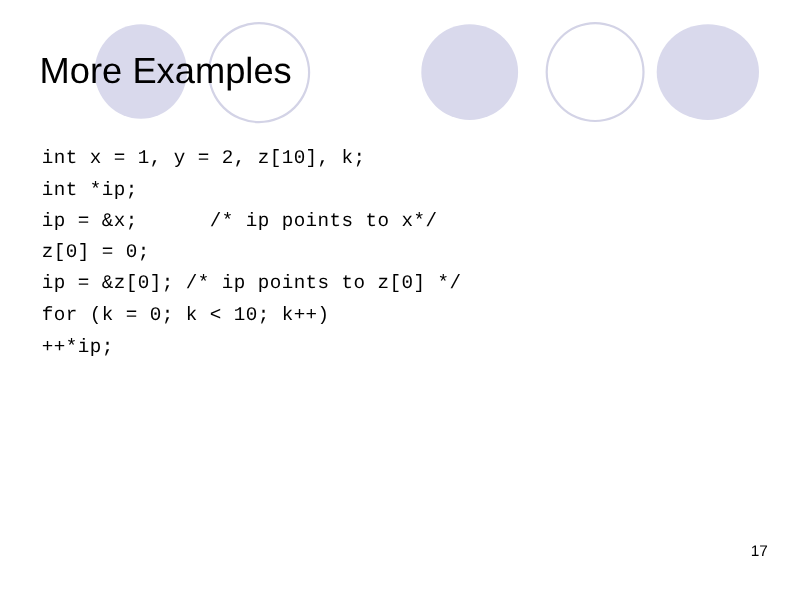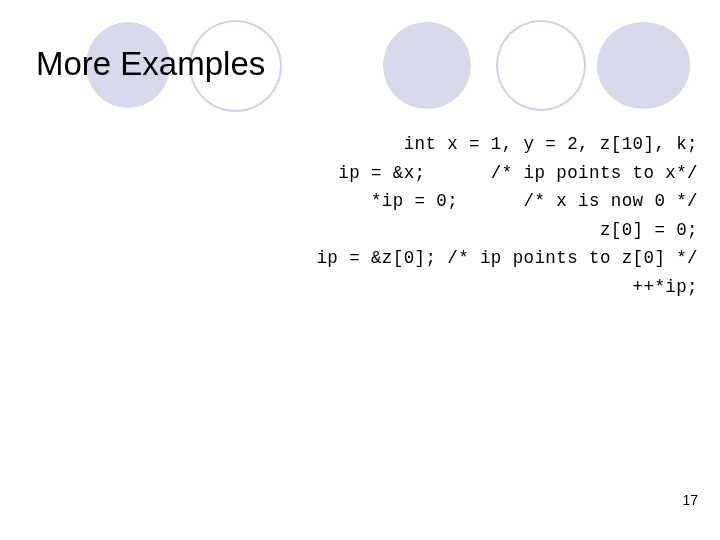--- a/index.html
+++ b/index.html
@@ -72,21 +72,20 @@
     width: 660px;
     z-index: 4;
   }
   .code-line {
     font-family: "Liberation Mono", "DejaVu Sans Mono", monospace;
     font-size: 17.5px;
     line-height: 28.6px;
     color: #000000;
     white-space: pre;
     letter-spacing: 0.4px;
-    text-align: right;
   }
 
   
   .page-number {
     position: absolute;
     right: 22px;
     bottom: 32px;
     font-family: "Liberation Sans", sans-serif;
     font-size: 14px;
     color: #000000;
@@ -103,22 +102,23 @@
     <div class="circle outlined c2"></div>
     <div class="circle filled c3"></div>
     <div class="circle outlined c4"></div>
     <div class="circle filled c5"></div>
   </div>
 
   <div class="slide-title">More Examples</div>
 
   <div class="code-block">
     <div class="code-line">int x = 1, y = 2, z[10], k;</div>
+    <div class="code-line">int *ip;</div>
     <div class="code-line">ip = &amp;x;      /* ip points to x*/</div>
-    <div class="code-line">*ip = 0;      /* x is now 0 */</div>
     <div class="code-line">z[0] = 0;</div>
     <div class="code-line">ip = &amp;z[0]; /* ip points to z[0] */</div>
+    <div class="code-line">for (k = 0; k &lt; 10; k++)</div>
     <div class="code-line">++*ip;</div>
   </div>
 
   <div class="page-number">17</div>
 
 </div>
 
 </body></html>

